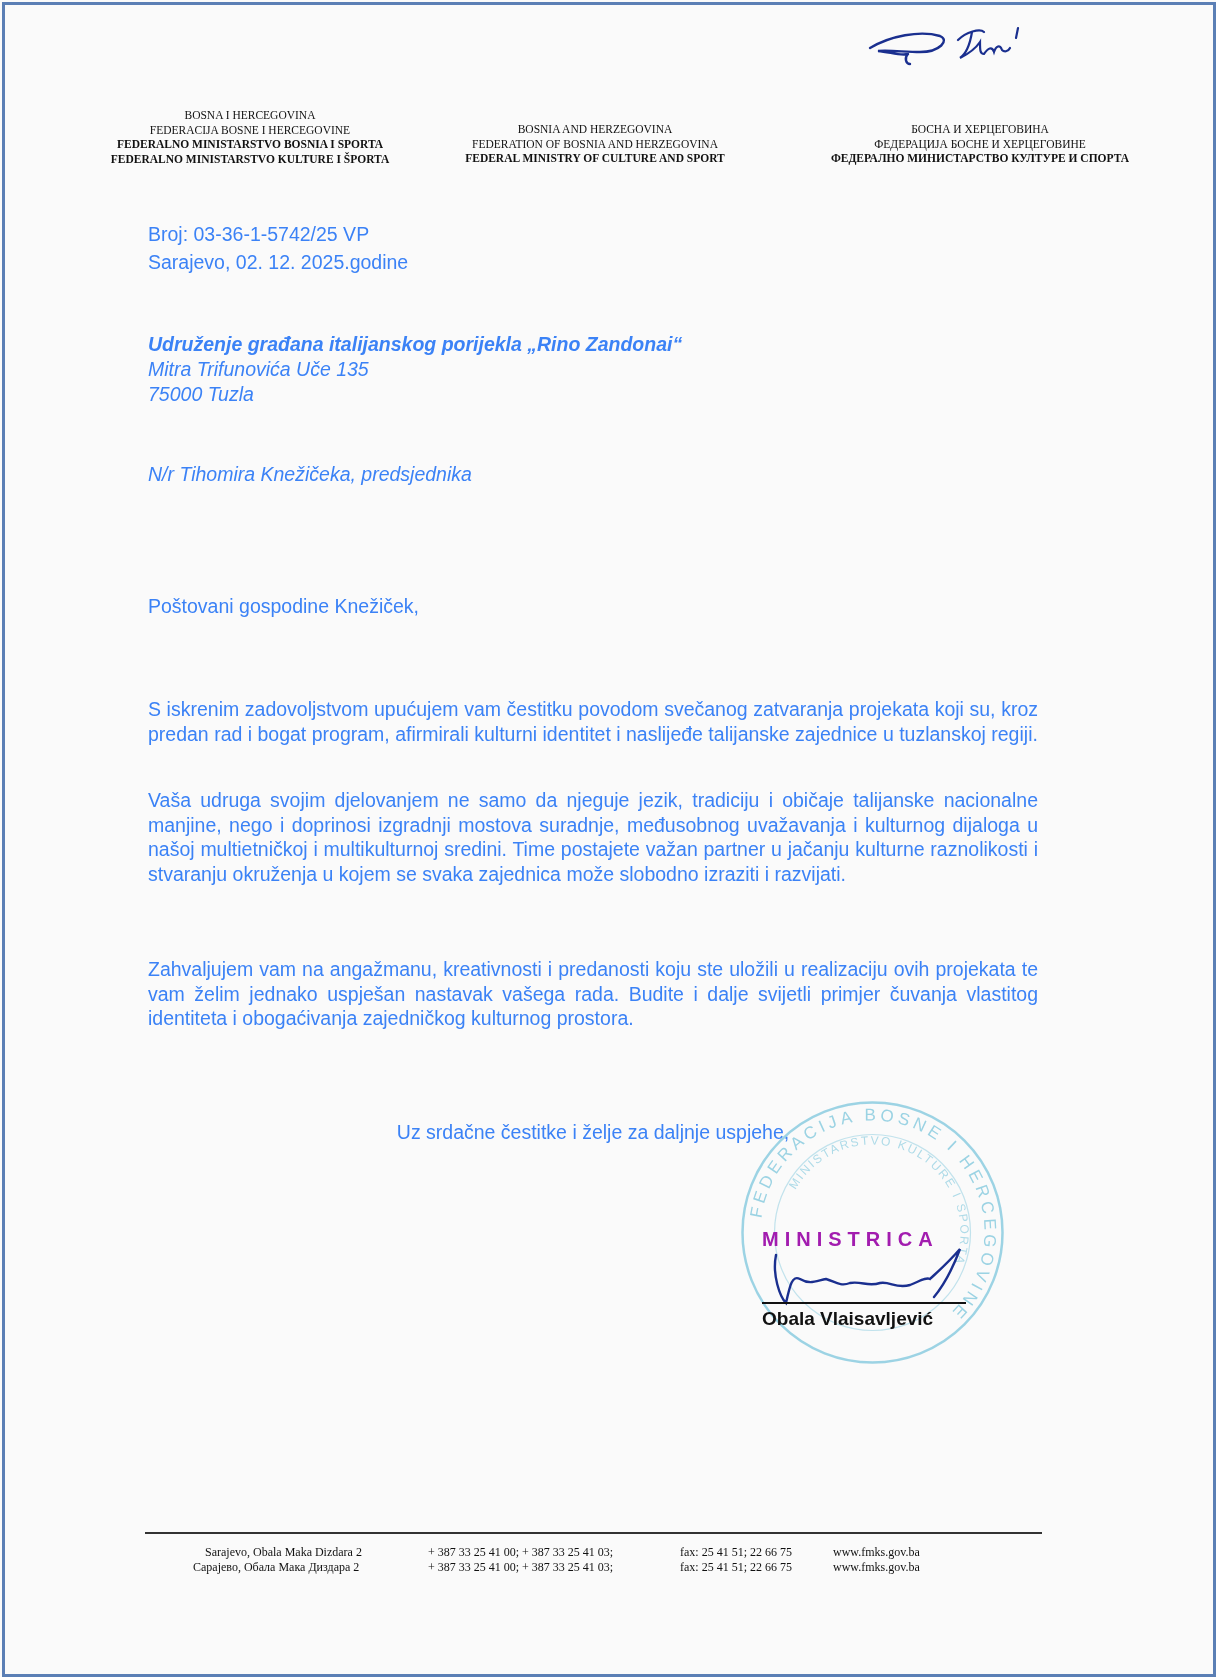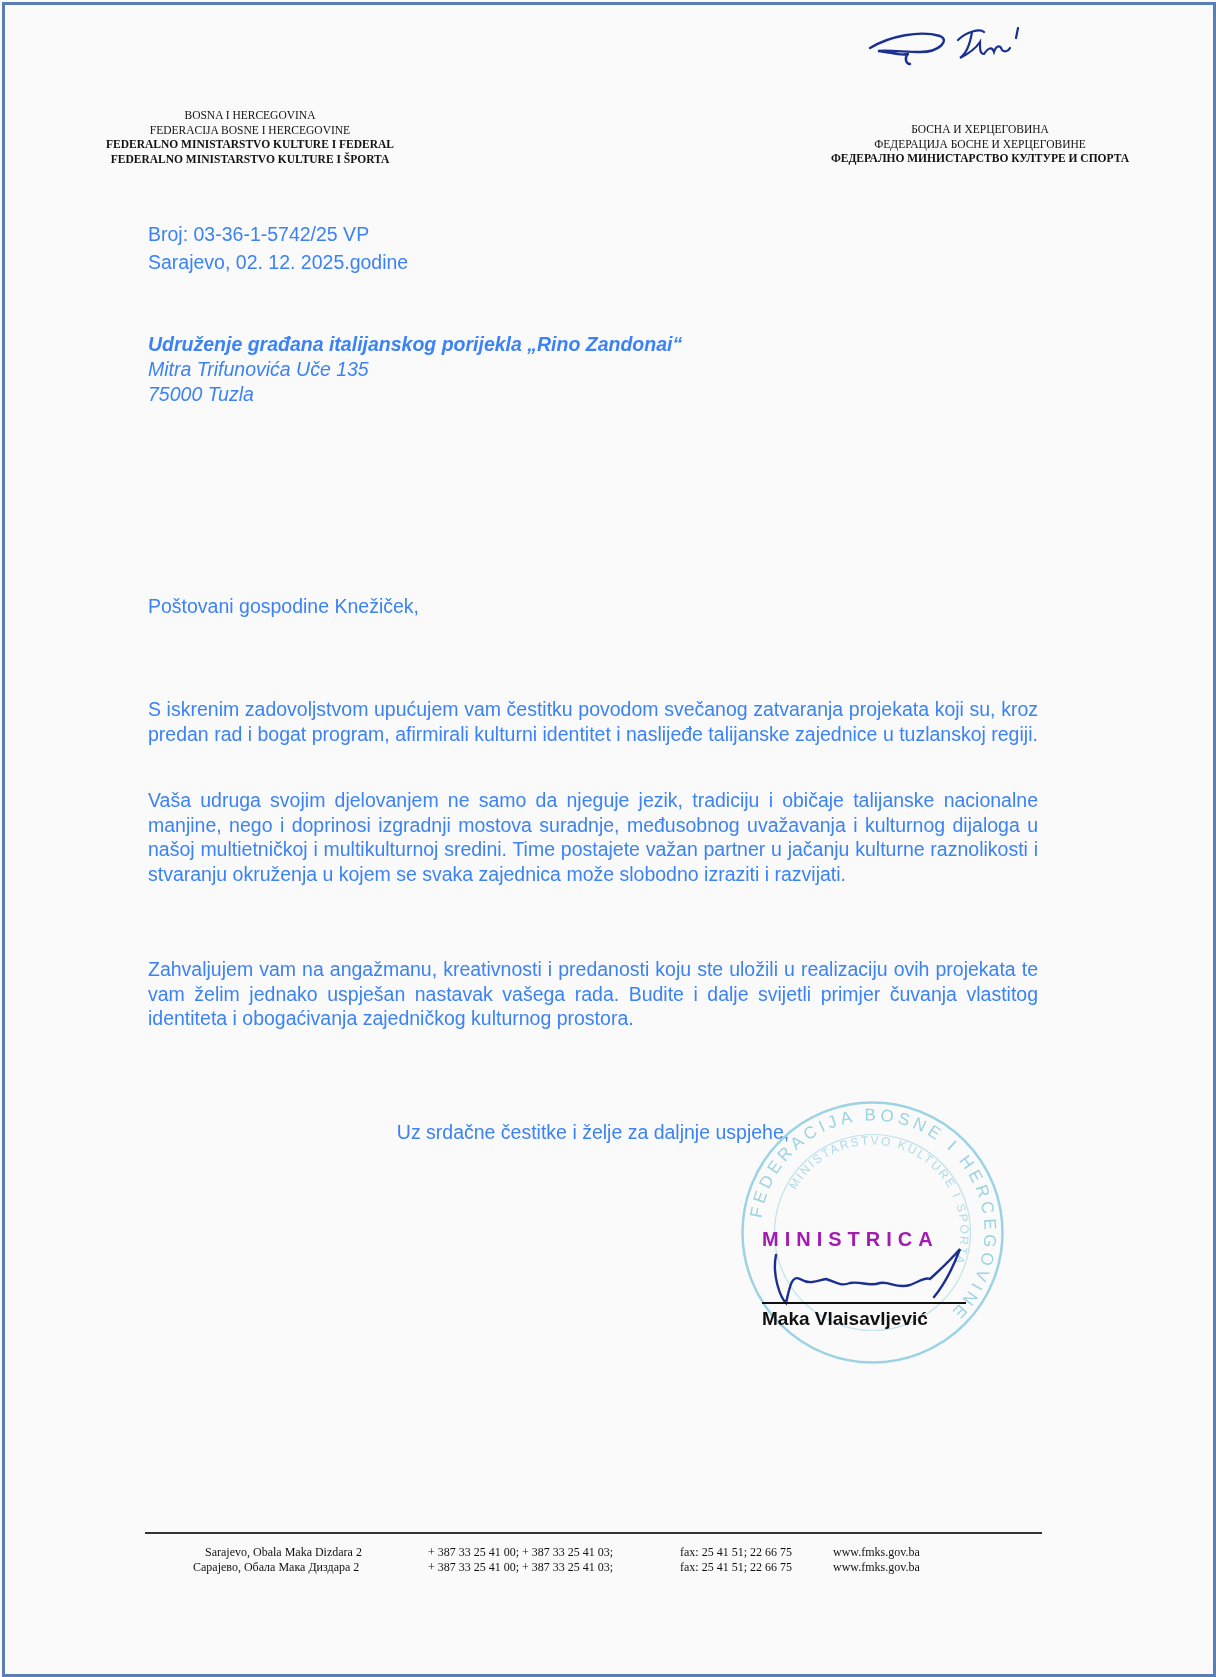--- a/index.html
+++ b/index.html
@@ -45,40 +45,46 @@
 <div class="page">
 
   <svg class="sig-top" viewBox="0 0 180 50">
     <path d="M10 30 C30 18,60 12,80 18 C90 22,80 34,60 34 C45 34,30 32,18 33 C30 34,40 38,48 36 M48 36 C44 40,46 46,50 46" fill="none" stroke="#1a2f8f" stroke-width="2.4" stroke-linecap="round"></path>
     <path d="M98 22 C106 14,120 10,124 14 M112 14 C110 26,106 36,100 40 C108 36,116 30,120 24 C120 32,120 36,124 36 C128 30,132 28,134 34 C136 28,140 26,142 32 C144 34,148 34,150 30 M158 10 L156 20" fill="none" stroke="#1a2f8f" stroke-width="2.2" stroke-linecap="round"></path>
   </svg>
 
   <div class="hdr hdr-col1">
     <div>BOSNA I HERCEGOVINA</div>
     <div>FEDERACIJA BOSNE I HERCEGOVINE</div>
-    <div class="b">FEDERALNO MINISTARSTVO  KULTURE I FEDERAL</div>
+    <div class="b">FEDERALNO MINISTARSTVO  BOSNIA I SPORTA</div>
     <div class="b">FEDERALNO MINISTARSTVO  KULTURE I ŠPORTA</div>
+  </div>
+  <div class="hdr hdr-col2">
+    <div>BOSNIA AND HERZEGOVINA</div>
+    <div>FEDERATION OF BOSNIA AND HERZEGOVINA</div>
+    <div class="b">FEDERAL MINISTRY OF CULTURE AND SPORT</div>
   </div>
   <div class="hdr hdr-col3">
     <div>БОСНА И ХЕРЦЕГОВИНА</div>
     <div>ФЕДЕРАЦИЈА БОСНЕ И ХЕРЦЕГОВИНЕ</div>
     <div class="b">ФЕДЕРАЛНО МИНИСТАРСТВО  КУЛТУРЕ И СПОРТА</div>
   </div>
 
   <div class="body-text ref">
     <div>Broj: 03-36-1-5742/25 VP</div>
     <div>Sarajevo, 02. 12. 2025.godine</div>
   </div>
 
   <div class="body-text recipient">
     <div class="name">Udruženje građana italijanskog porijekla „Rino Zandonai“</div>
     <div>Mitra Trifunovića Uče 135</div>
     <div>75000 Tuzla</div>
   </div>
 
+  <div class="body-text attn">N/r Tihomira Knežičeka, predsjednika</div>
   <div class="body-text salutation">Poštovani gospodine Knežiček,</div>
 
   <p class="body-text para p1">S iskrenim zadovoljstvom upućujem vam čestitku povodom svečanog zatvaranja projekata koji su, kroz predan rad i bogat program, afirmirali kulturni identitet i naslijeđe talijanske zajednice u tuzlanskoj regiji.</p>
   <p class="body-text para p2">Vaša udruga svojim djelovanjem ne samo da njeguje jezik, tradiciju i običaje talijanske nacionalne manjine, nego i doprinosi izgradnji mostova suradnje, međusobnog uvažavanja i kulturnog dijaloga u našoj multietničkoj i multikulturnoj sredini. Time postajete važan partner u jačanju kulturne raznolikosti i stvaranju okruženja u kojem se svaka zajednica može slobodno izraziti i razvijati.</p>
   <p class="body-text para p3">Zahvaljujem vam na angažmanu, kreativnosti i predanosti koju ste uložili u realizaciju ovih projekata te vam želim jednako uspješan nastavak vašega rada. Budite i dalje svijetli primjer čuvanja vlastitog identiteta i obogaćivanja zajedničkog kulturnog prostora.</p>
 
   <div class="body-text closing">Uz srdačne čestitke i želje za daljnje uspjehe,</div>
 
   <svg class="stamp" viewBox="0 0 275 275">
     <defs>
@@ -93,21 +99,21 @@
     <text font-family="Liberation Sans, sans-serif" font-size="12" fill="#7cc6dc" opacity="0.6" letter-spacing="2">
       <textPath href="#stampInner" startOffset="8%">MINISTARSTVO KULTURE I SPORTA</textPath>
     </text>
   </svg>
 
   <div class="title-sig">MINISTRICA</div>
   <svg class="sig-bottom" viewBox="0 0 200 70">
     <path d="M6 10 C2 30,10 52,16 58 C20 40,22 30,30 34 C40 40,46 36,56 34 C64 36,70 42,80 38 C92 36,98 42,110 38 C120 36,126 44,140 40 C150 36,156 32,160 34 C164 30,176 20,190 4 C184 20,174 40,164 52" fill="none" stroke="#1a2f8f" stroke-width="2.4" stroke-linecap="round"></path>
   </svg>
   <div class="sig-line"></div>
-  <div class="signer">Maka Vlaisavljević</div>
+  <div class="signer">Obala Vlaisavljević</div>
 
   <div class="foot-rule"></div>
   <div class="footer f1">
     <span class="cell" style="left:60px">Sarajevo,  Obala Maka Dizdara 2</span>
     <span class="cell" style="left:283px">+ 387 33 25 41 00;   + 387 33 25 41 03;</span>
     <span class="cell" style="left:535px">fax: 25 41 51; 22 66 75</span>
     <span class="cell" style="left:688px">www.fmks.gov.ba</span>
   </div>
   <div class="footer f2">
     <span class="cell" style="left:48px">Сарајево,  Обала Мака Диздара 2</span>

